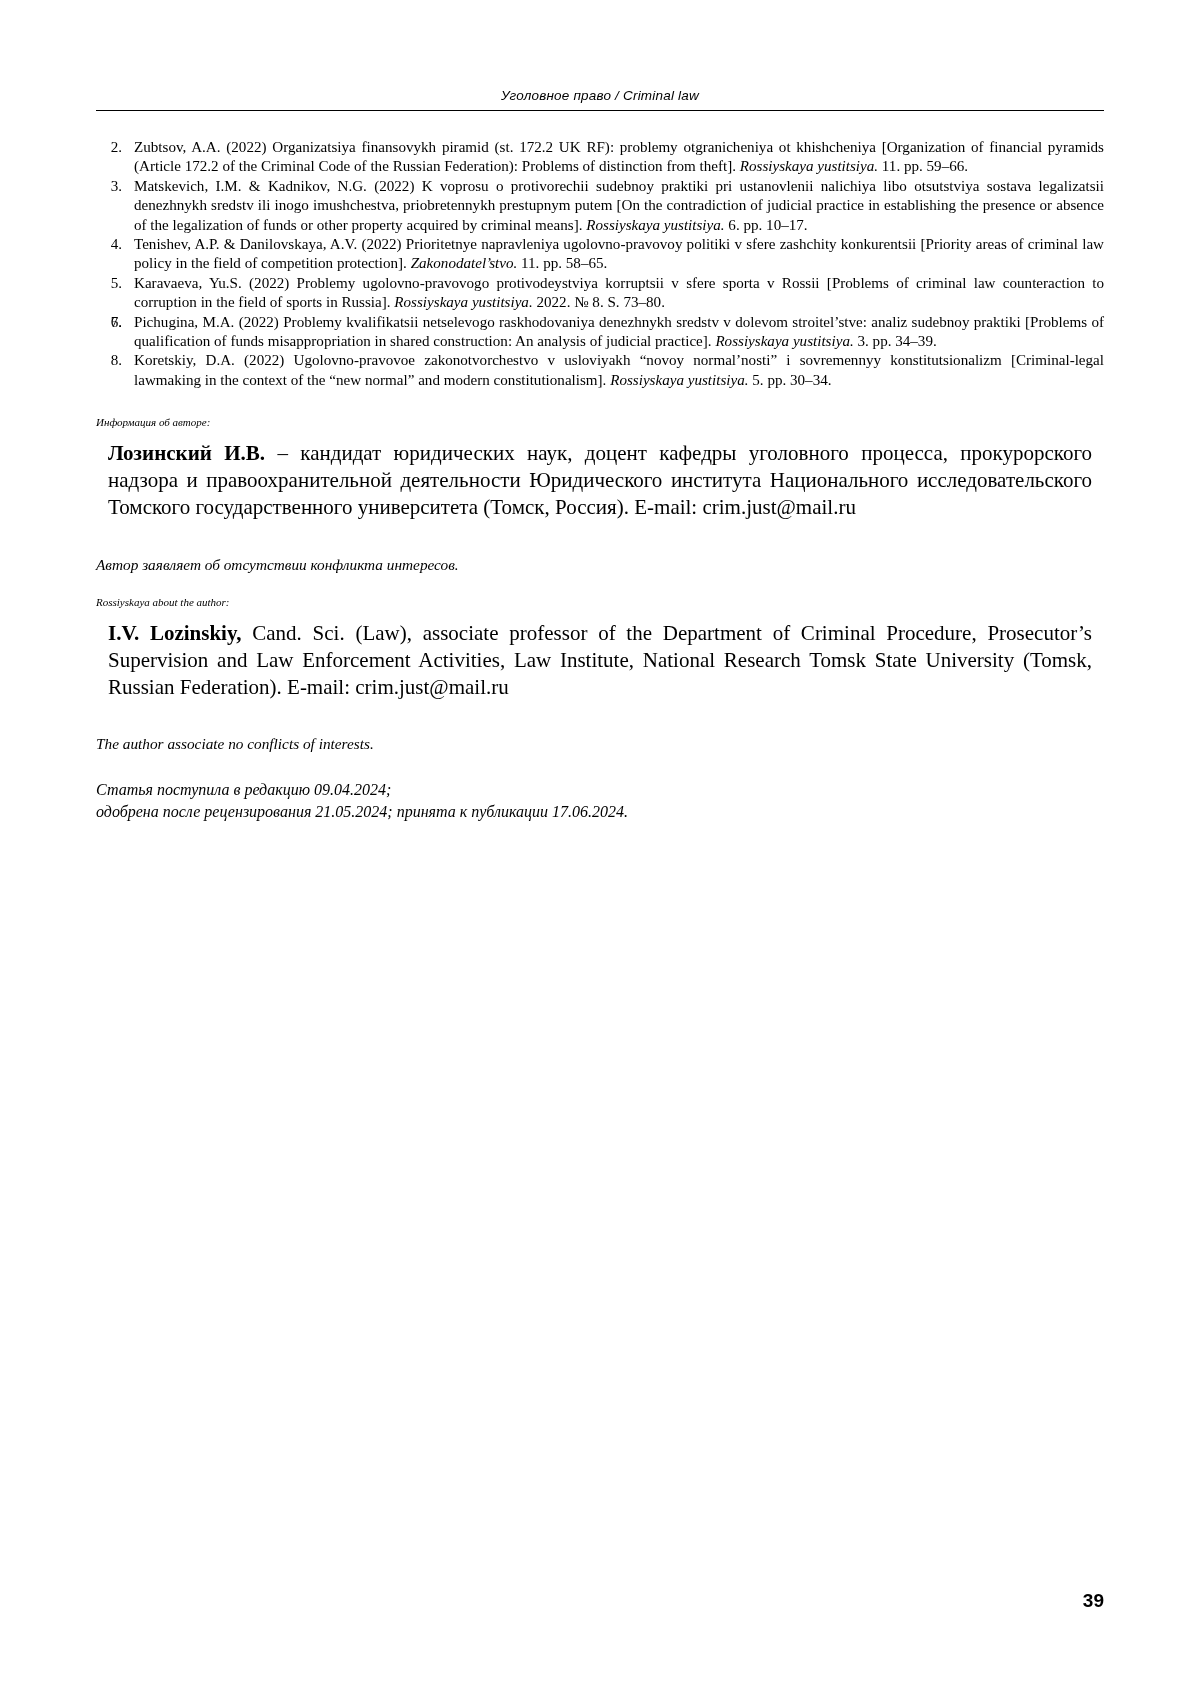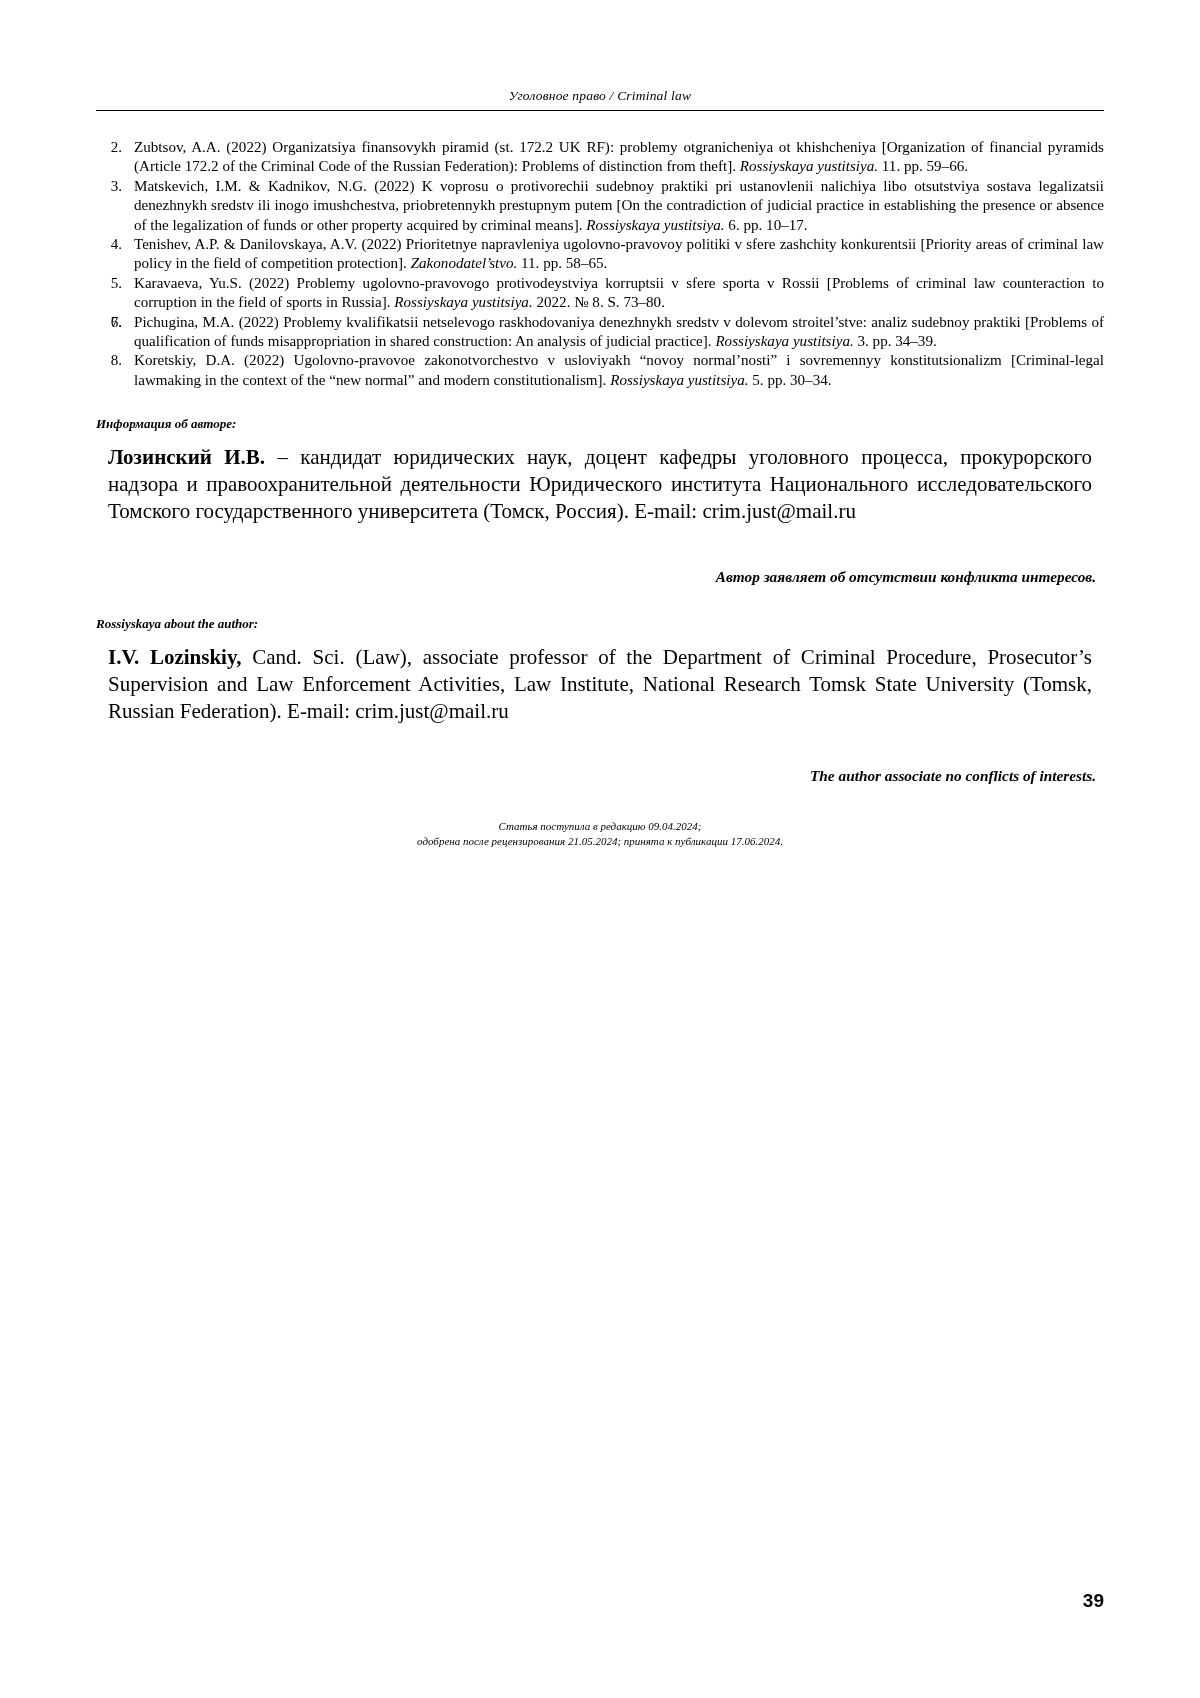--- a/index.html
+++ b/index.html
@@ -22,21 +22,21 @@
     box-sizing: border-box;
     padding: 0;
   }
   .running-head {
     position: absolute;
     left: 96px;
     top: 88px;
     width: 1008px;
     text-align: center;
     font-style: italic;
-    font-family: Liberation Serif, serif;
+    font-family: Liberation Sans, sans-serif;
     font-size: 13.5px;
     letter-spacing: 0.2px;
   }
   .rule {
     position: absolute;
     left: 96px;
     top: 110px;
     width: 1008px;
     height: 1px;
     background: #000000;
@@ -68,44 +68,43 @@
     width: 26px;
     text-align: right;
     font-size: 15.1px;
   }
   .ref-text i { font-style: italic; }
 
   .sec-gap-1 { height: 26px; }
   .sec-gap-2 { height: 22px; }
 
   .sec-heading {
-    font-weight: bold;
+    font-weight: normal;
     font-style: italic;
-    font-size: 13px;
+    font-size: 11px;
     margin: 0 0 2px 0;
   }
   .para {
     font-size: 21px;
     line-height: 1.295;
     text-align: justify;
     margin: 12px;
   }
   .para b { font-weight: bold; }
   .decl {
-    font-weight: bold;
+    font-weight: normal;
     font-style: italic;
     font-size: 15.3px;
-    margin: 8px;
-    text-align: right;
+    margin: 0;
   }
   .submitted {
     font-style: italic;
-    font-size: 11px;
+    font-size: 16px;
     line-height: 1.35;
-    text-align: center;
+    text-align: left;
     margin: 0;
   }
   .page-number {
     position: absolute;
     right: 96px;
     bottom: 86px;
     font-family: "Liberation Sans", sans-serif;
     font-weight: bold;
     font-size: 19px;
   }

